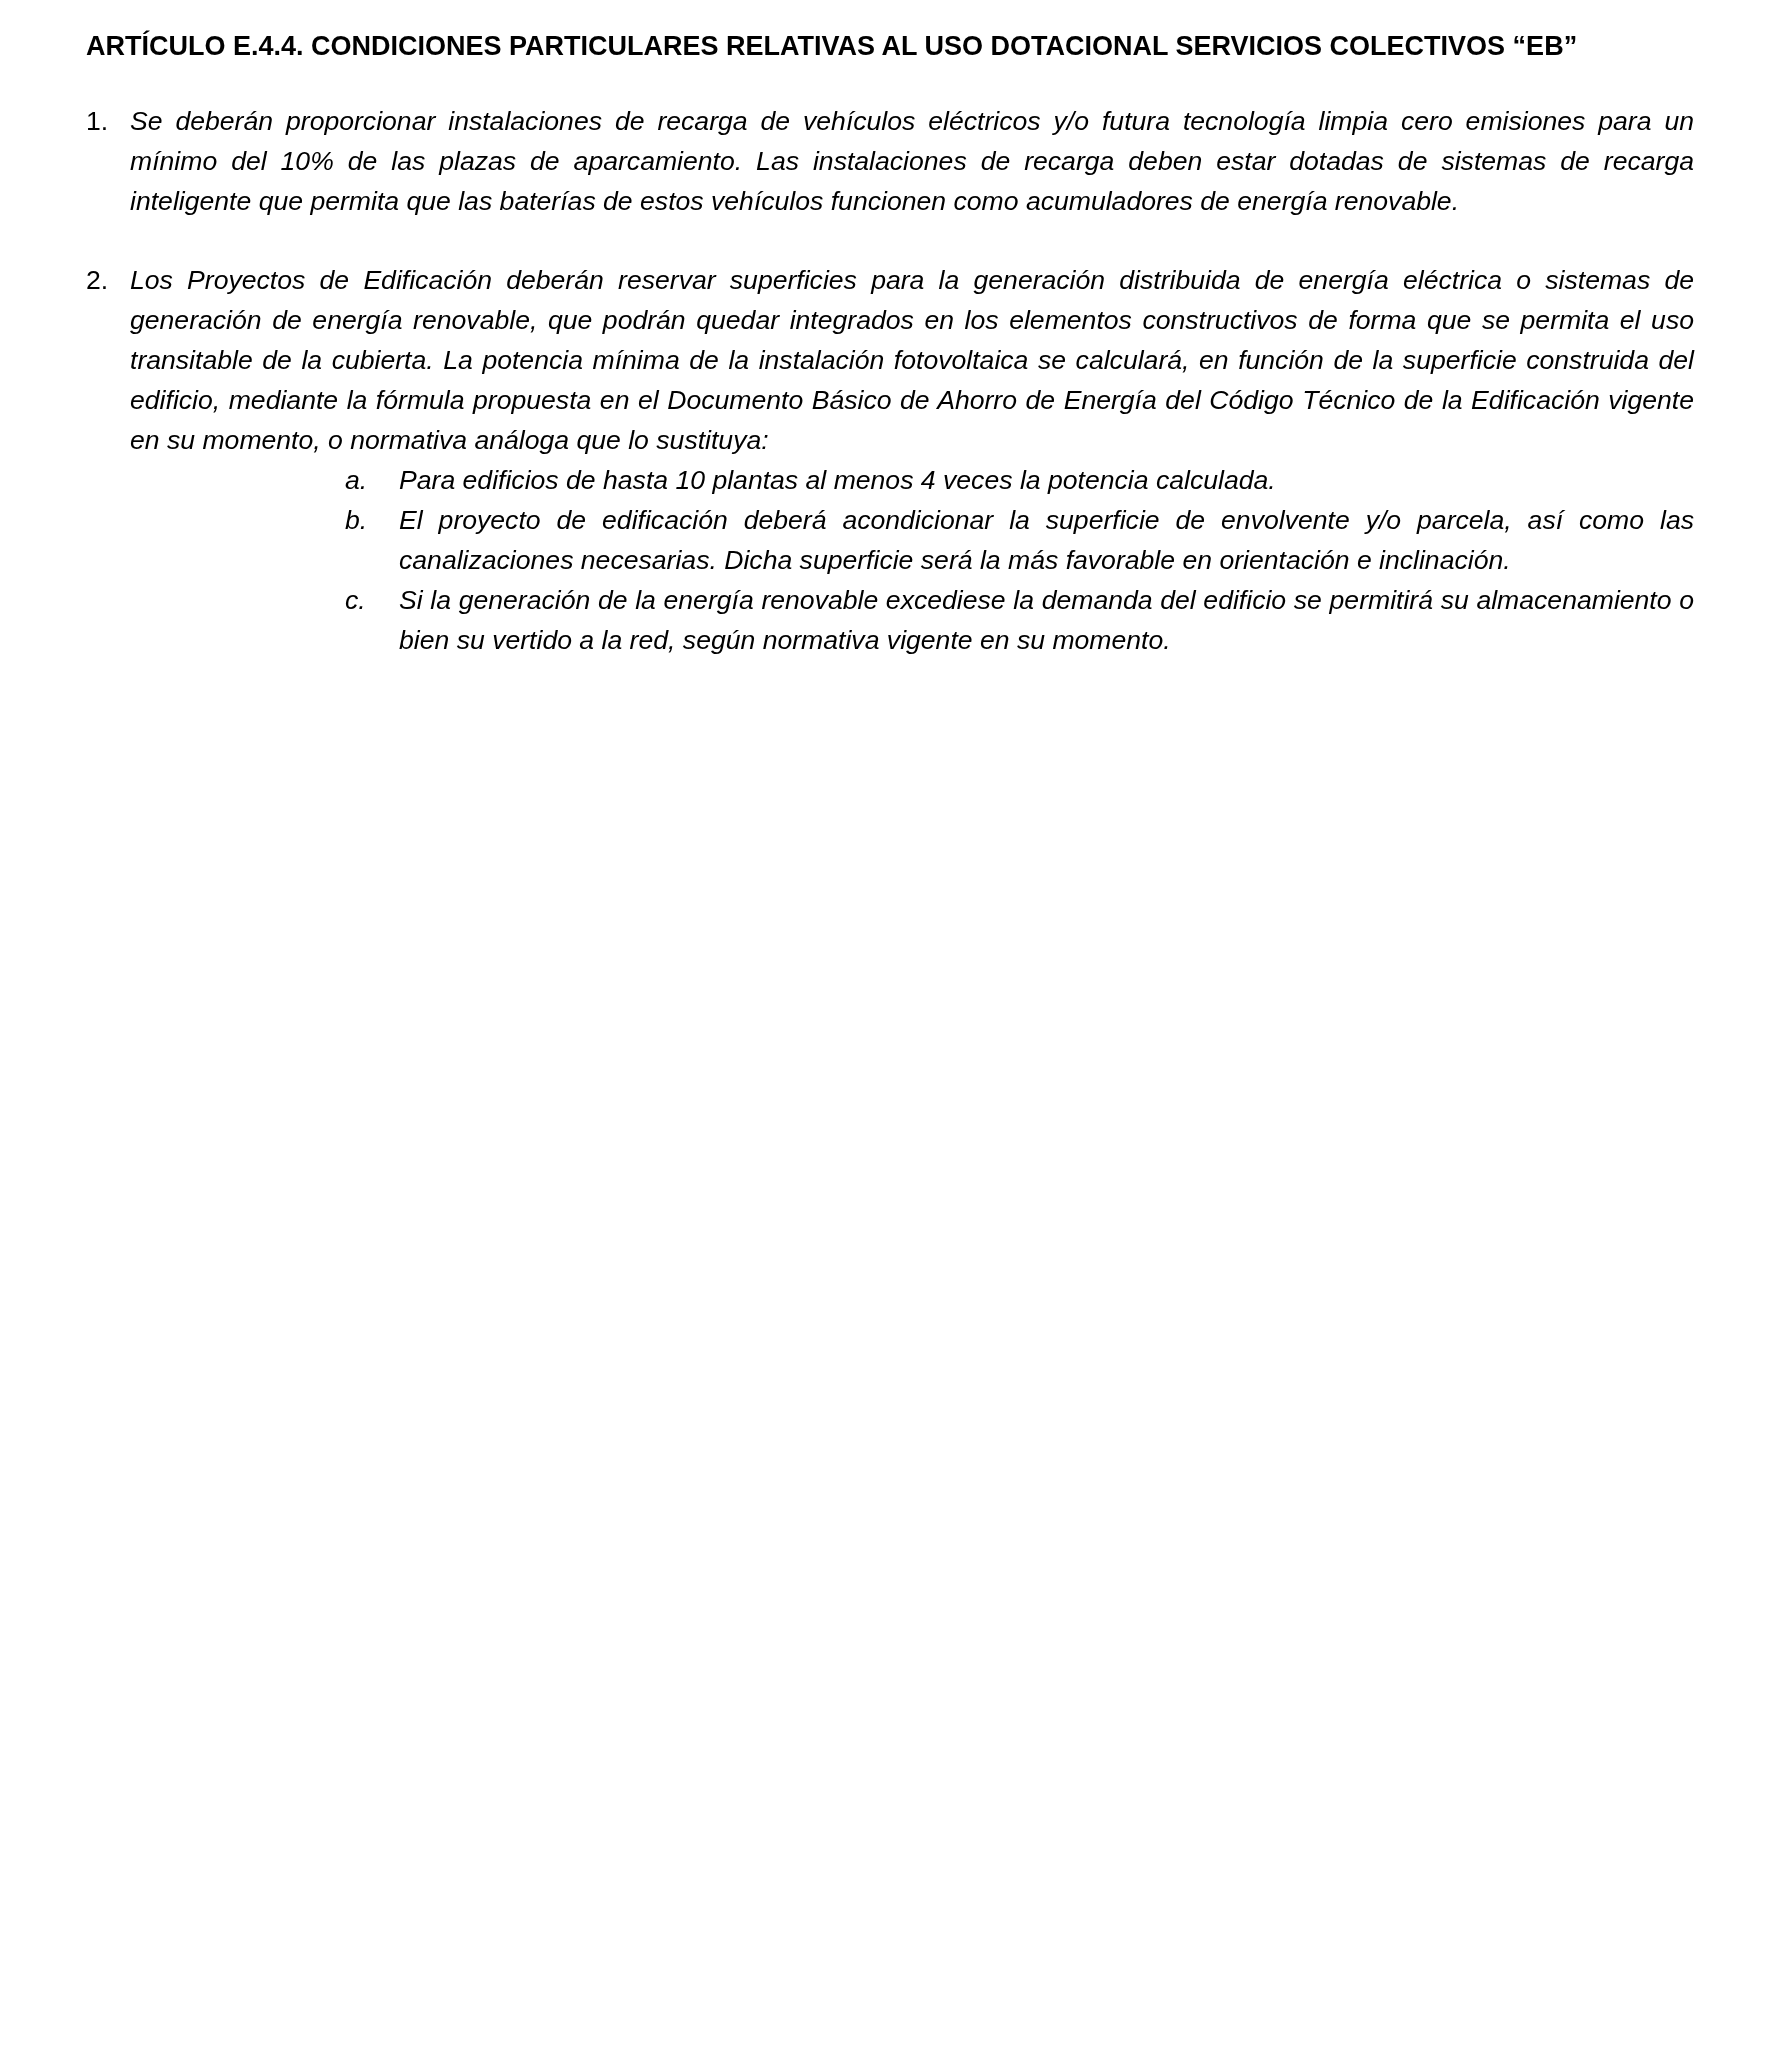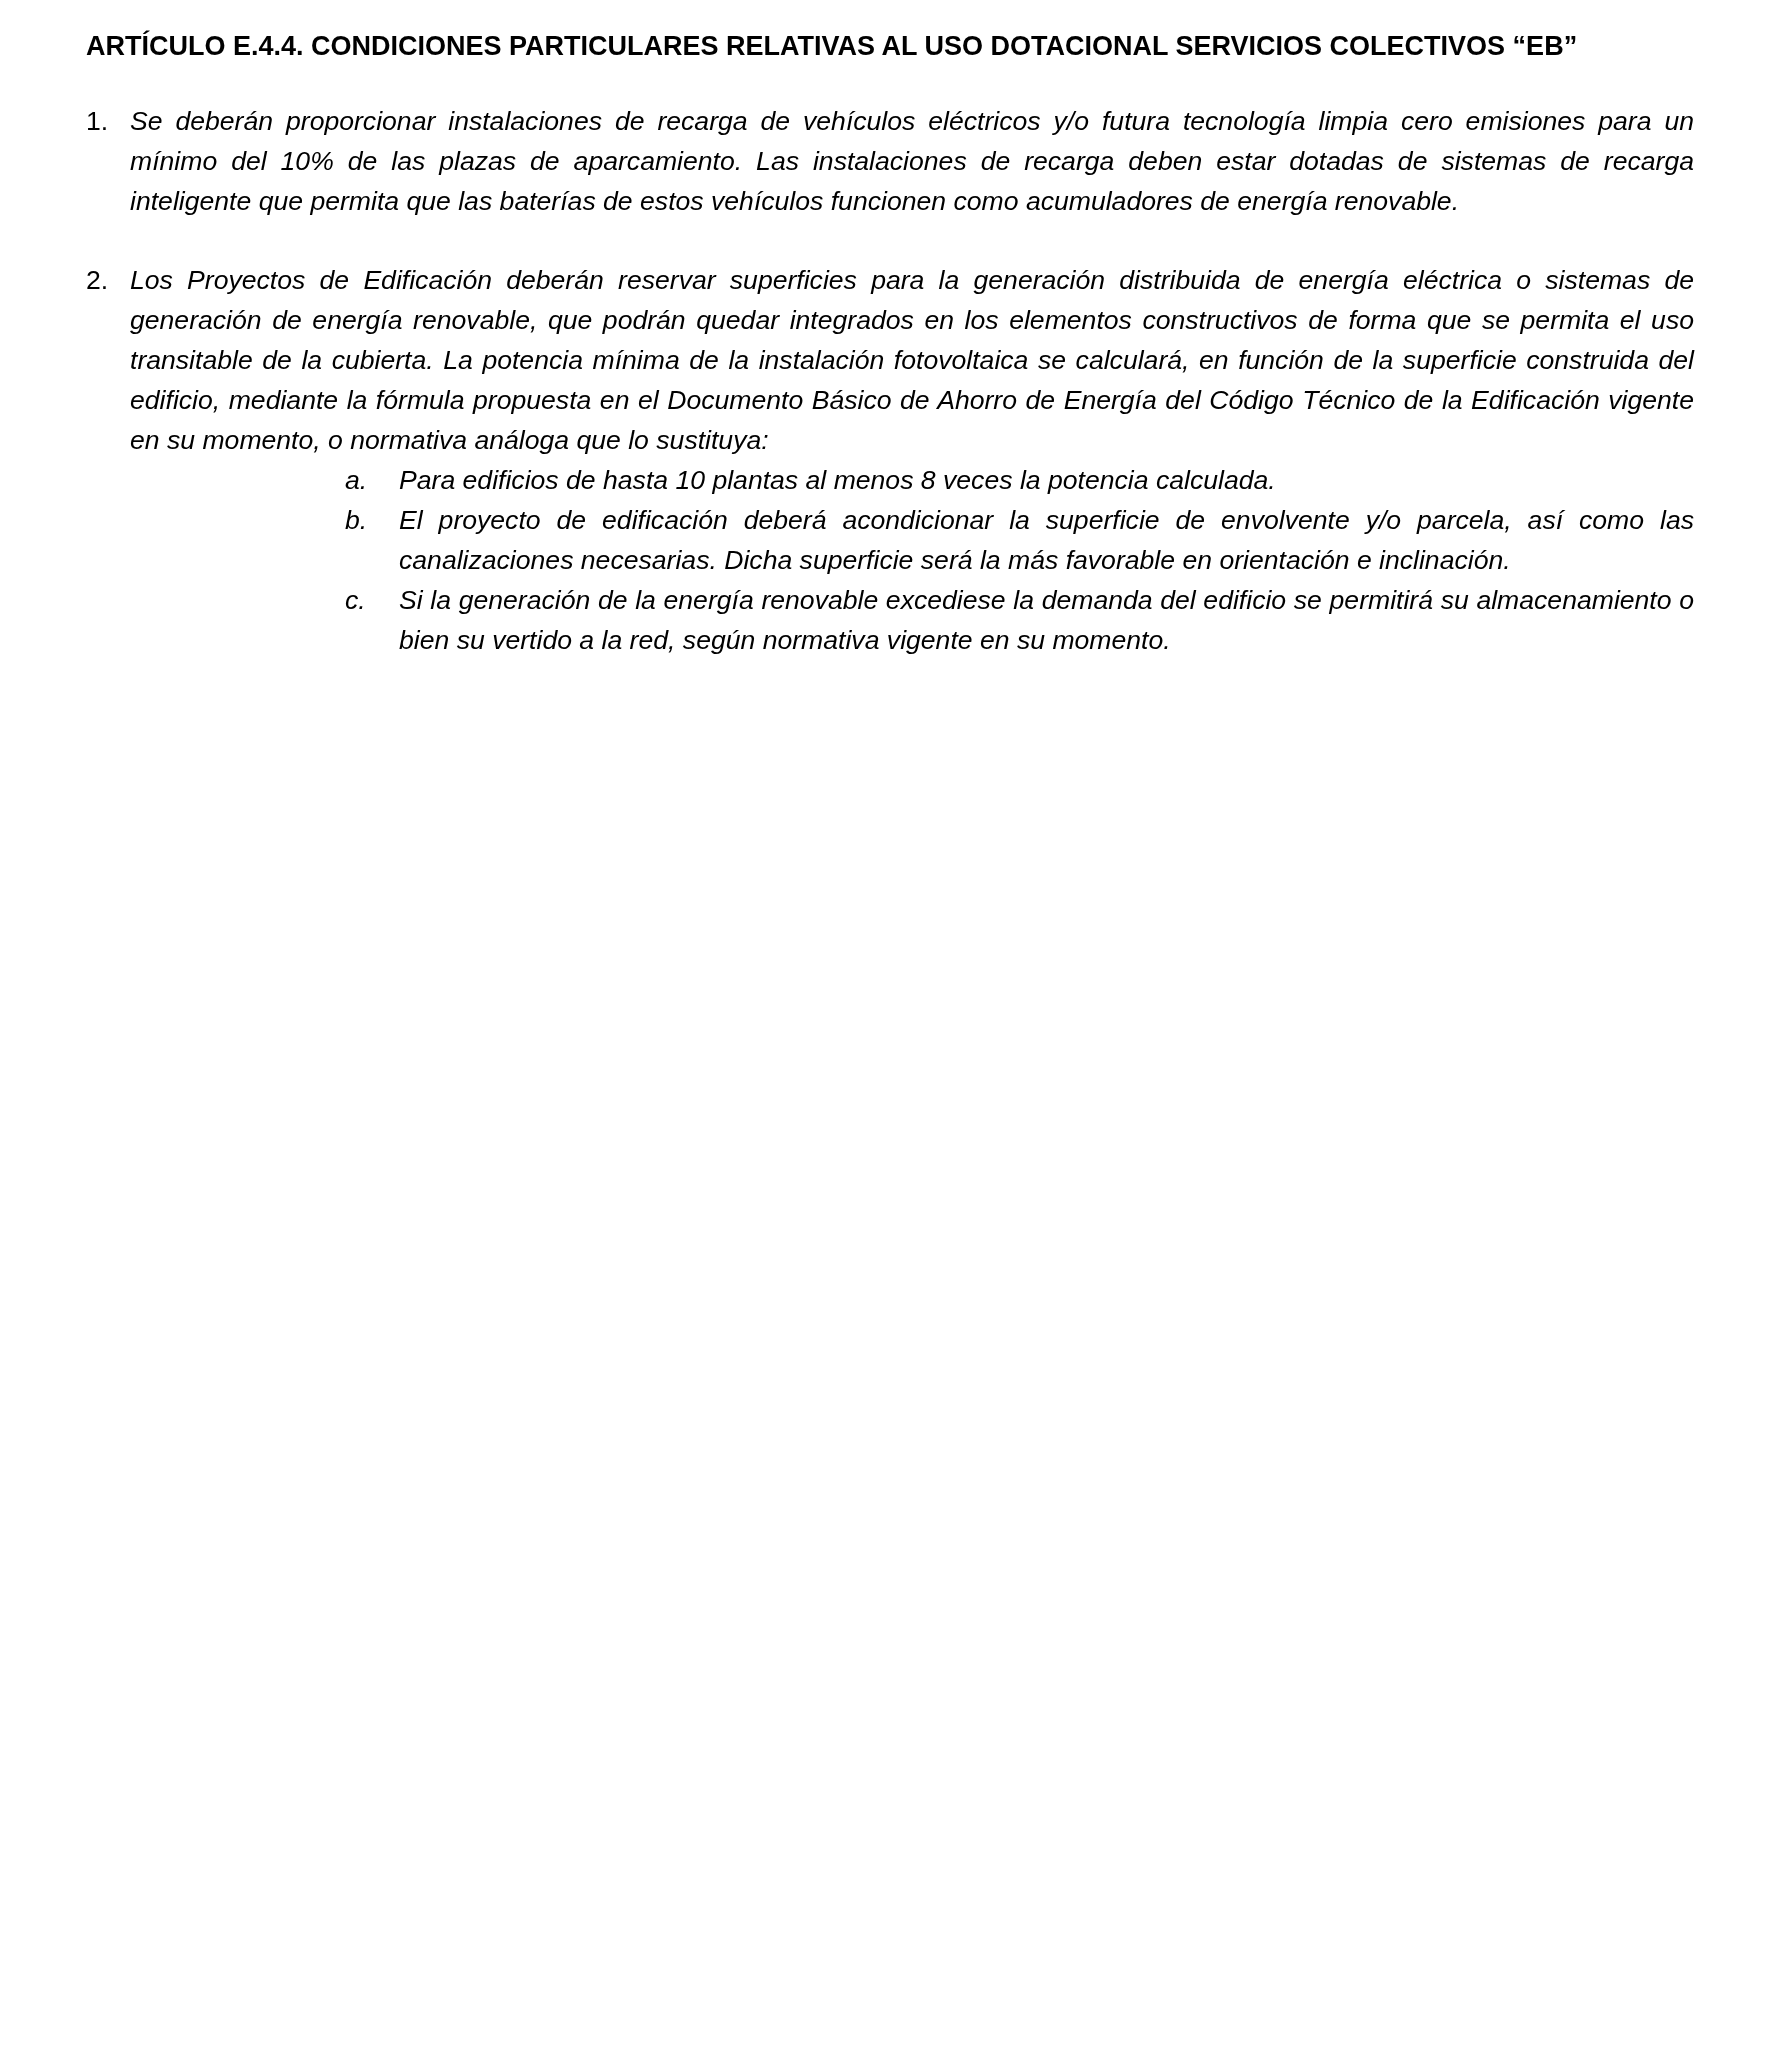--- a/index.html
+++ b/index.html
@@ -77,21 +77,21 @@
 
   <div class="item">
     <div class="item-marker">2.</div>
     <div class="item-content">
       <div>Los Proyectos de Edificación deberán reservar superficies para la generación distribuida de energía eléctrica o sistemas de generación de energía renovable, que podrán quedar integrados en los elementos constructivos de forma que se permita el uso transitable de la cubierta. La potencia mínima de la instalación fotovoltaica se calculará, en función de la superficie construida del edificio, mediante la fórmula propuesta en el Documento Básico de Ahorro de Energía del Código Técnico de la Edificación vigente en su momento, o normativa análoga que lo sustituya:</div>
 
       <div class="sub-list">
 
         <div class="sub-item">
           <div class="sub-marker">a.</div>
-          <div class="sub-text">Para edificios de hasta 10 plantas al menos 8 veces la potencia calculada.</div>
+          <div class="sub-text">Para edificios de hasta 10 plantas al menos 4 veces la potencia calculada.</div>
         </div>
 
         <div class="sub-item">
           <div class="sub-marker">b.</div>
           <div class="sub-text">El proyecto de edificación deberá acondicionar la superficie de envolvente y/o parcela, así como las canalizaciones necesarias. Dicha superficie será la más favorable en orientación e inclinación.</div>
         </div>
 
         <div class="sub-item">
           <div class="sub-marker">c.</div>
           <div class="sub-text">Si la generación de la energía renovable excediese la demanda del edificio se permitirá su almacenamiento o bien su vertido a la red, según normativa vigente en su momento.</div>

